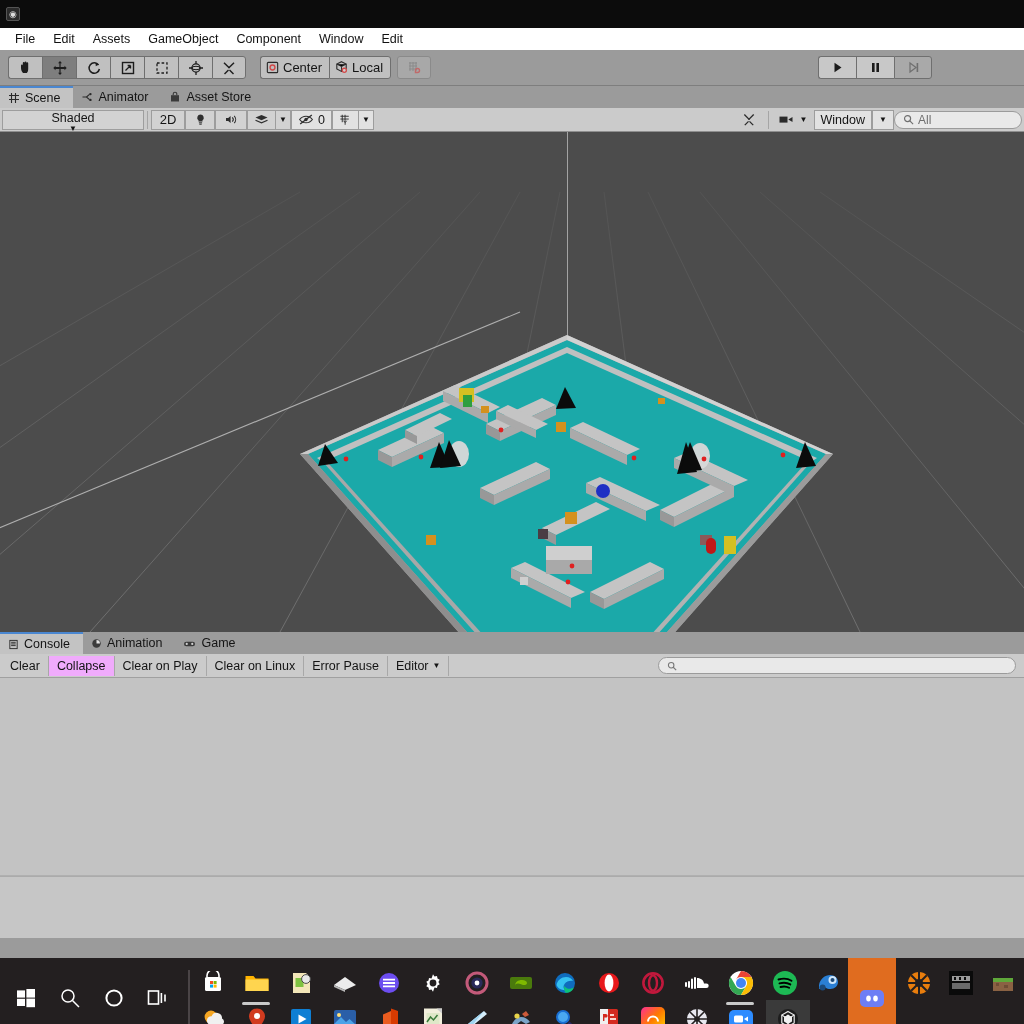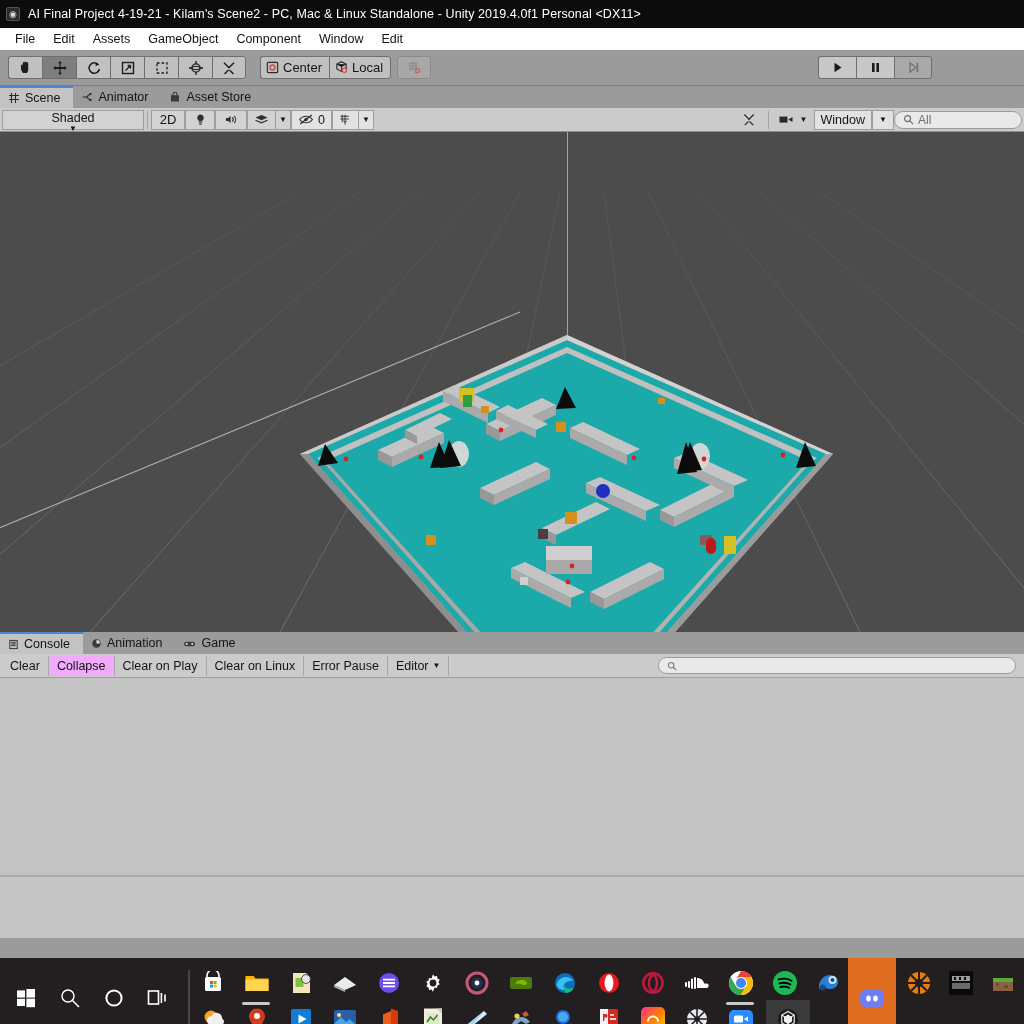--- a/index.html
+++ b/index.html
@@ -155,21 +155,20 @@
   .tbicon.active-bg { background: #e06c1f; border-radius: 0; }
   .runbar {
     position: absolute; height: 3px; background: #c9c9c9; border-radius: 2px;
   }
 </style>
 </head>
 <body>
 
 <div id="titlebar">
   <span class="unity-logo">◉</span>
-  <span class="ttext">AI Final Project 4-19-21 - Kilam's Scene2 - PC, Mac &amp; Linux Standalone - Unity 2019.4.0f1 Personal &lt;DX11&gt;</span>
 </div>
 
 <div id="menubar">
   <div class="mi">File</div>
   <div class="mi">Edit</div>
   <div class="mi">Assets</div>
   <div class="mi">GameObject</div>
   <div class="mi">Component</div>
   <div class="mi">Window</div>
   <div class="mi">Edit</div>

